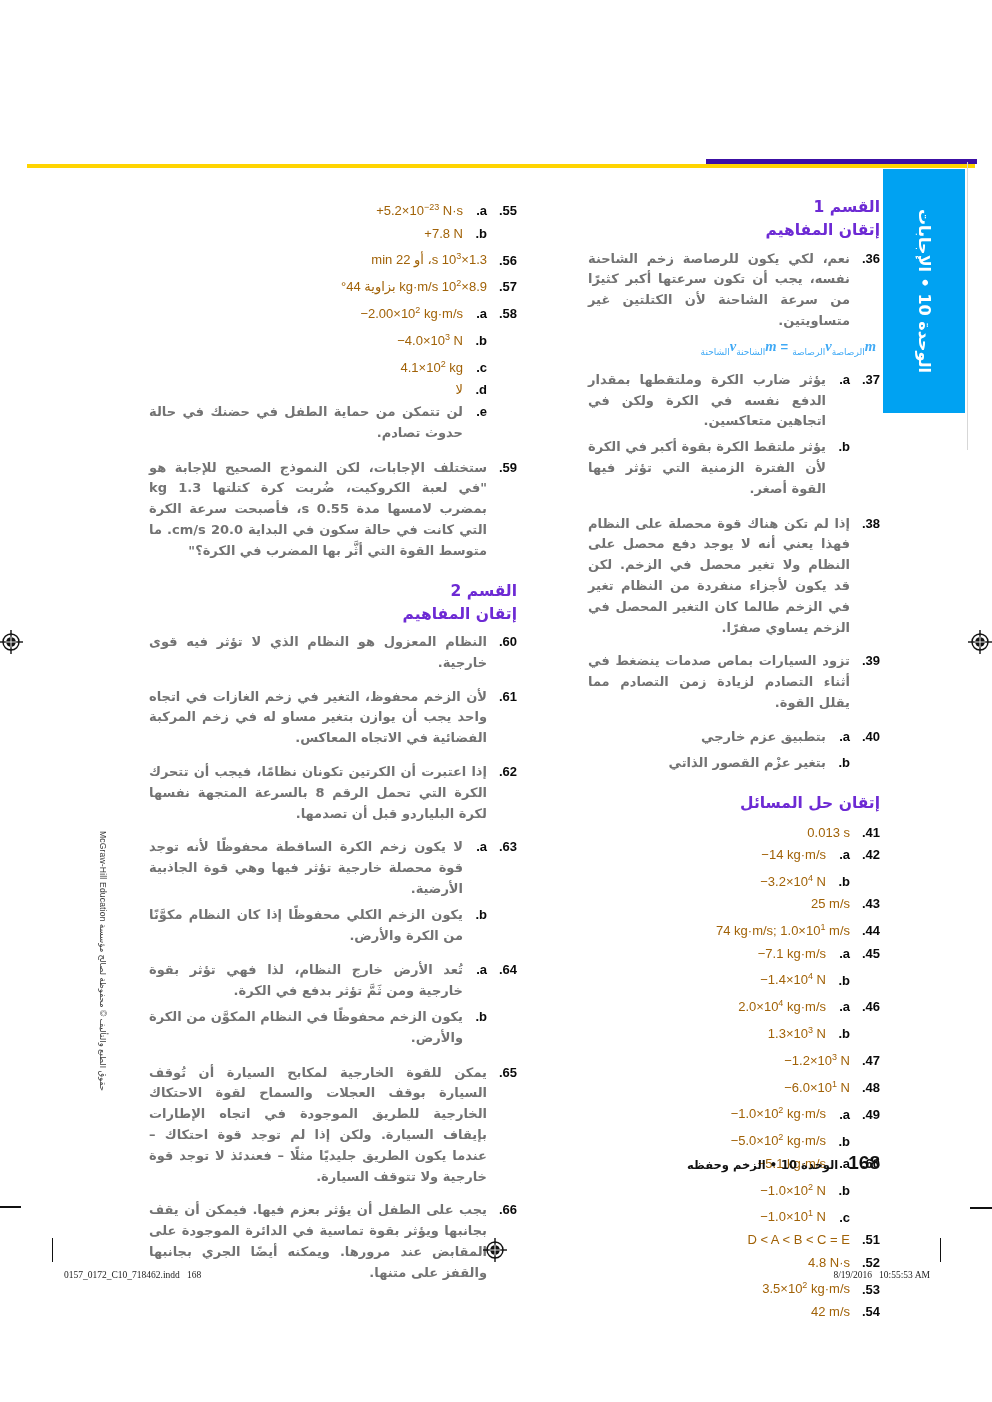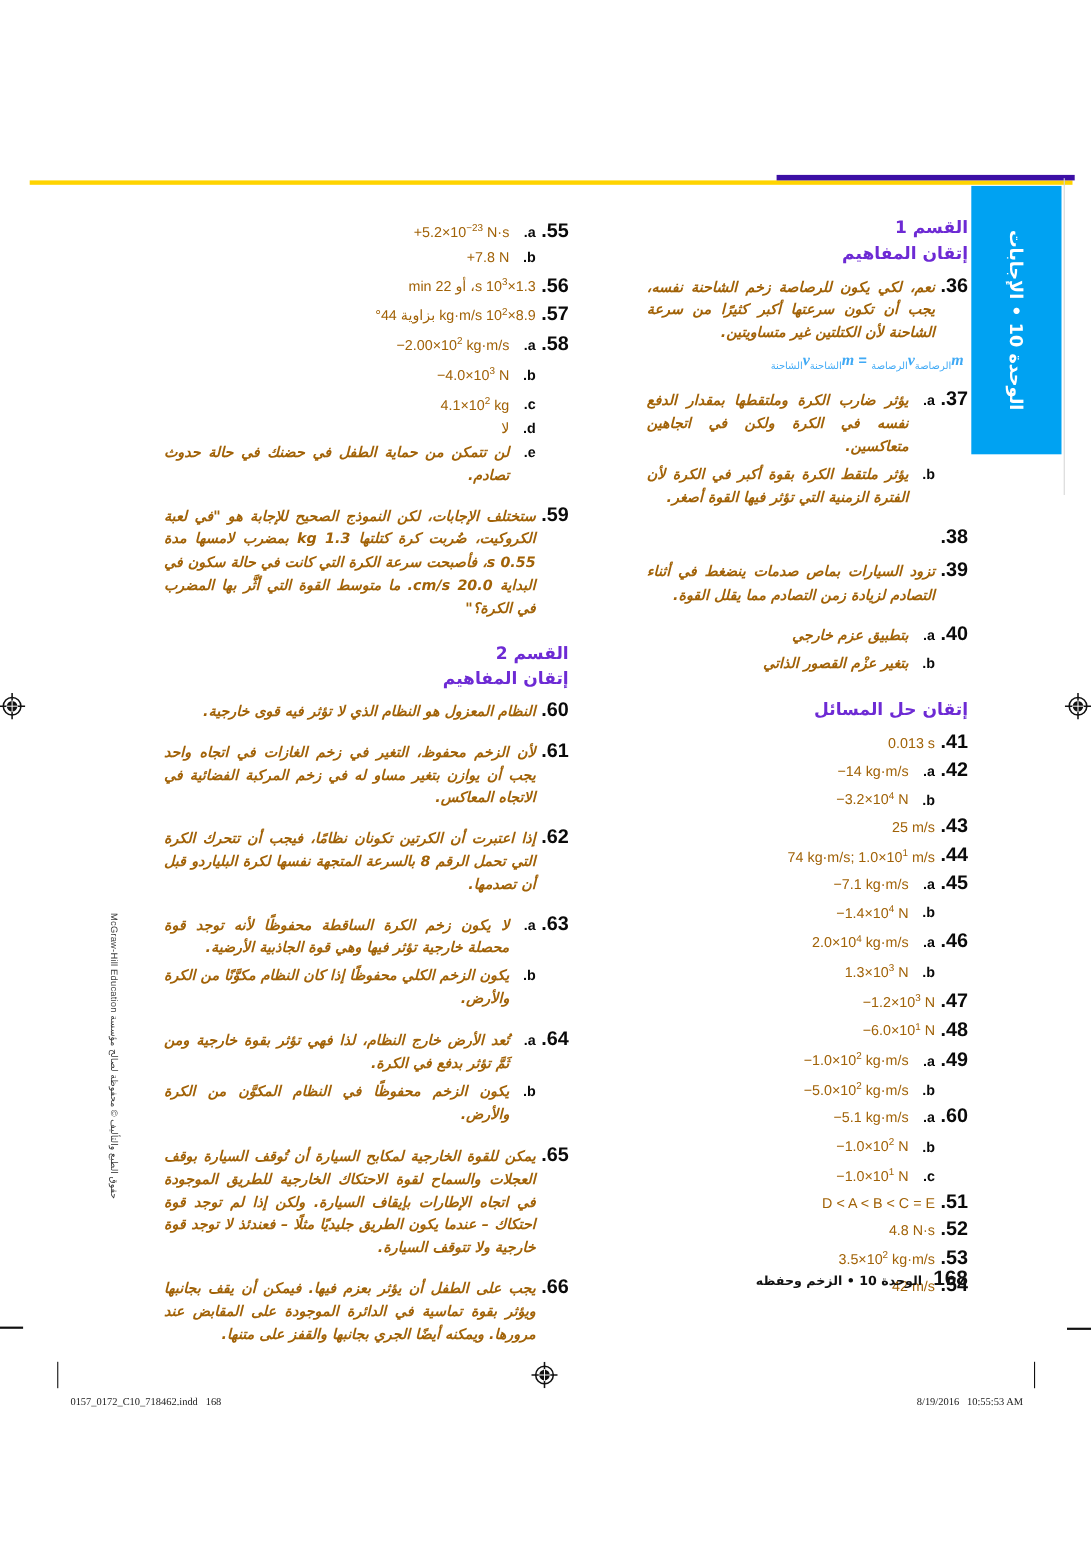--- a/index.html
+++ b/index.html
@@ -40,34 +40,33 @@
   .col-right{top:196px;right:112px;width:292px;}
   .col-left{top:196px;right:475px;width:368px;}
 
   .heading{color:#6d2ad4;font-weight:bold;font-size:15.5px;line-height:1.5;margin:0 0 6px 0;
            font-family:"DejaVu Sans",sans-serif;}
   .heading.gap{margin-top:14px;}
   .heading div{white-space:nowrap;}
 
   .row{display:flex;align-items:baseline;}
   .ans-row{line-height:22.5px;}
-  .num{flex:0 0 30px;font-weight:bold;color:#0a0a0a;font-size:18px;
+  .num{flex:0 0 30px;font-weight:bold;color:#0a0a0a;font-size:13px;
        font-family:"Liberation Sans","DejaVu Sans",sans-serif;}
   .letter{flex:0 0 24px;font-weight:bold;color:#0a0a0a;font-size:13px;}
   .val{color:#a16207;font-weight:normal;padding-left:2px;text-align:center;}
   .val sup{font-size:9px;}
 
   .item{margin:0 0 9px 0;}
   .item .content{flex:1;min-width:0;}
   .p{
     text-align:justify;text-align-last:right;
-    line-height:1.6;font-weight:bold;color:#a16207;
+    line-height:1.6;font-weight:bold;color:#737373;
     font-family:"DejaVu Sans",sans-serif;
     margin:0 0 4px 0;
-    font-style:italic;
   }
   .subrow{display:flex;align-items:baseline;margin:0 0 5px 0;}
   .subrow .p{flex:1;min-width:0;margin:0;}
 
   .eq{direction:rtl;text-align:right;margin:2px -26px 2px 0;color:#3fa9f5;line-height:1.5;}
   .eq i{font-family:"Liberation Serif","DejaVu Serif",serif;font-style:italic;font-weight:bold;font-size:14.5px;}
   .eq sub{font-size:9px;font-weight:normal;font-family:"DejaVu Sans",sans-serif;}
   .eq .op{padding:0 4px;font-weight:bold;}
 
   
@@ -126,20 +125,23 @@
             <div class="p">يؤثر ضارب الكرة وملتقطها بمقدار الدفع نفسه في الكرة ولكن في اتجاهين متعاكسين.</div>
           </div>
           <div class="subrow">
             <span class="letter">b.</span>
             <div class="p">يؤثر ملتقط الكرة بقوة أكبر في الكرة لأن الفترة الزمنية التي تؤثر فيها القوة أصغر.</div>
           </div>
         </div>
       </div>
       <div class="row item">
         <span class="num">38.</span>
+        <div class="content">
+          <div class="p">إذا لم تكن هناك قوة محصلة على النظام فهذا يعني أنه لا يوجد دفع محصل على النظام ولا تغير محصل في الزخم. لكن قد يكون لأجزاء منفردة من النظام تغير في الزخم طالما كان التغير المحصل في الزخم يساوي صفرًا.</div>
+        </div>
       </div>
       <div class="row item">
         <span class="num">39.</span>
         <div class="content">
           <div class="p">تزود السيارات بماص صدمات ينضغط في أثناء التصادم لزيادة زمن التصادم مما يقلل القوة.</div>
         </div>
       </div>
       <div class="row item">
         <span class="num">40.</span>
         <div class="content">

